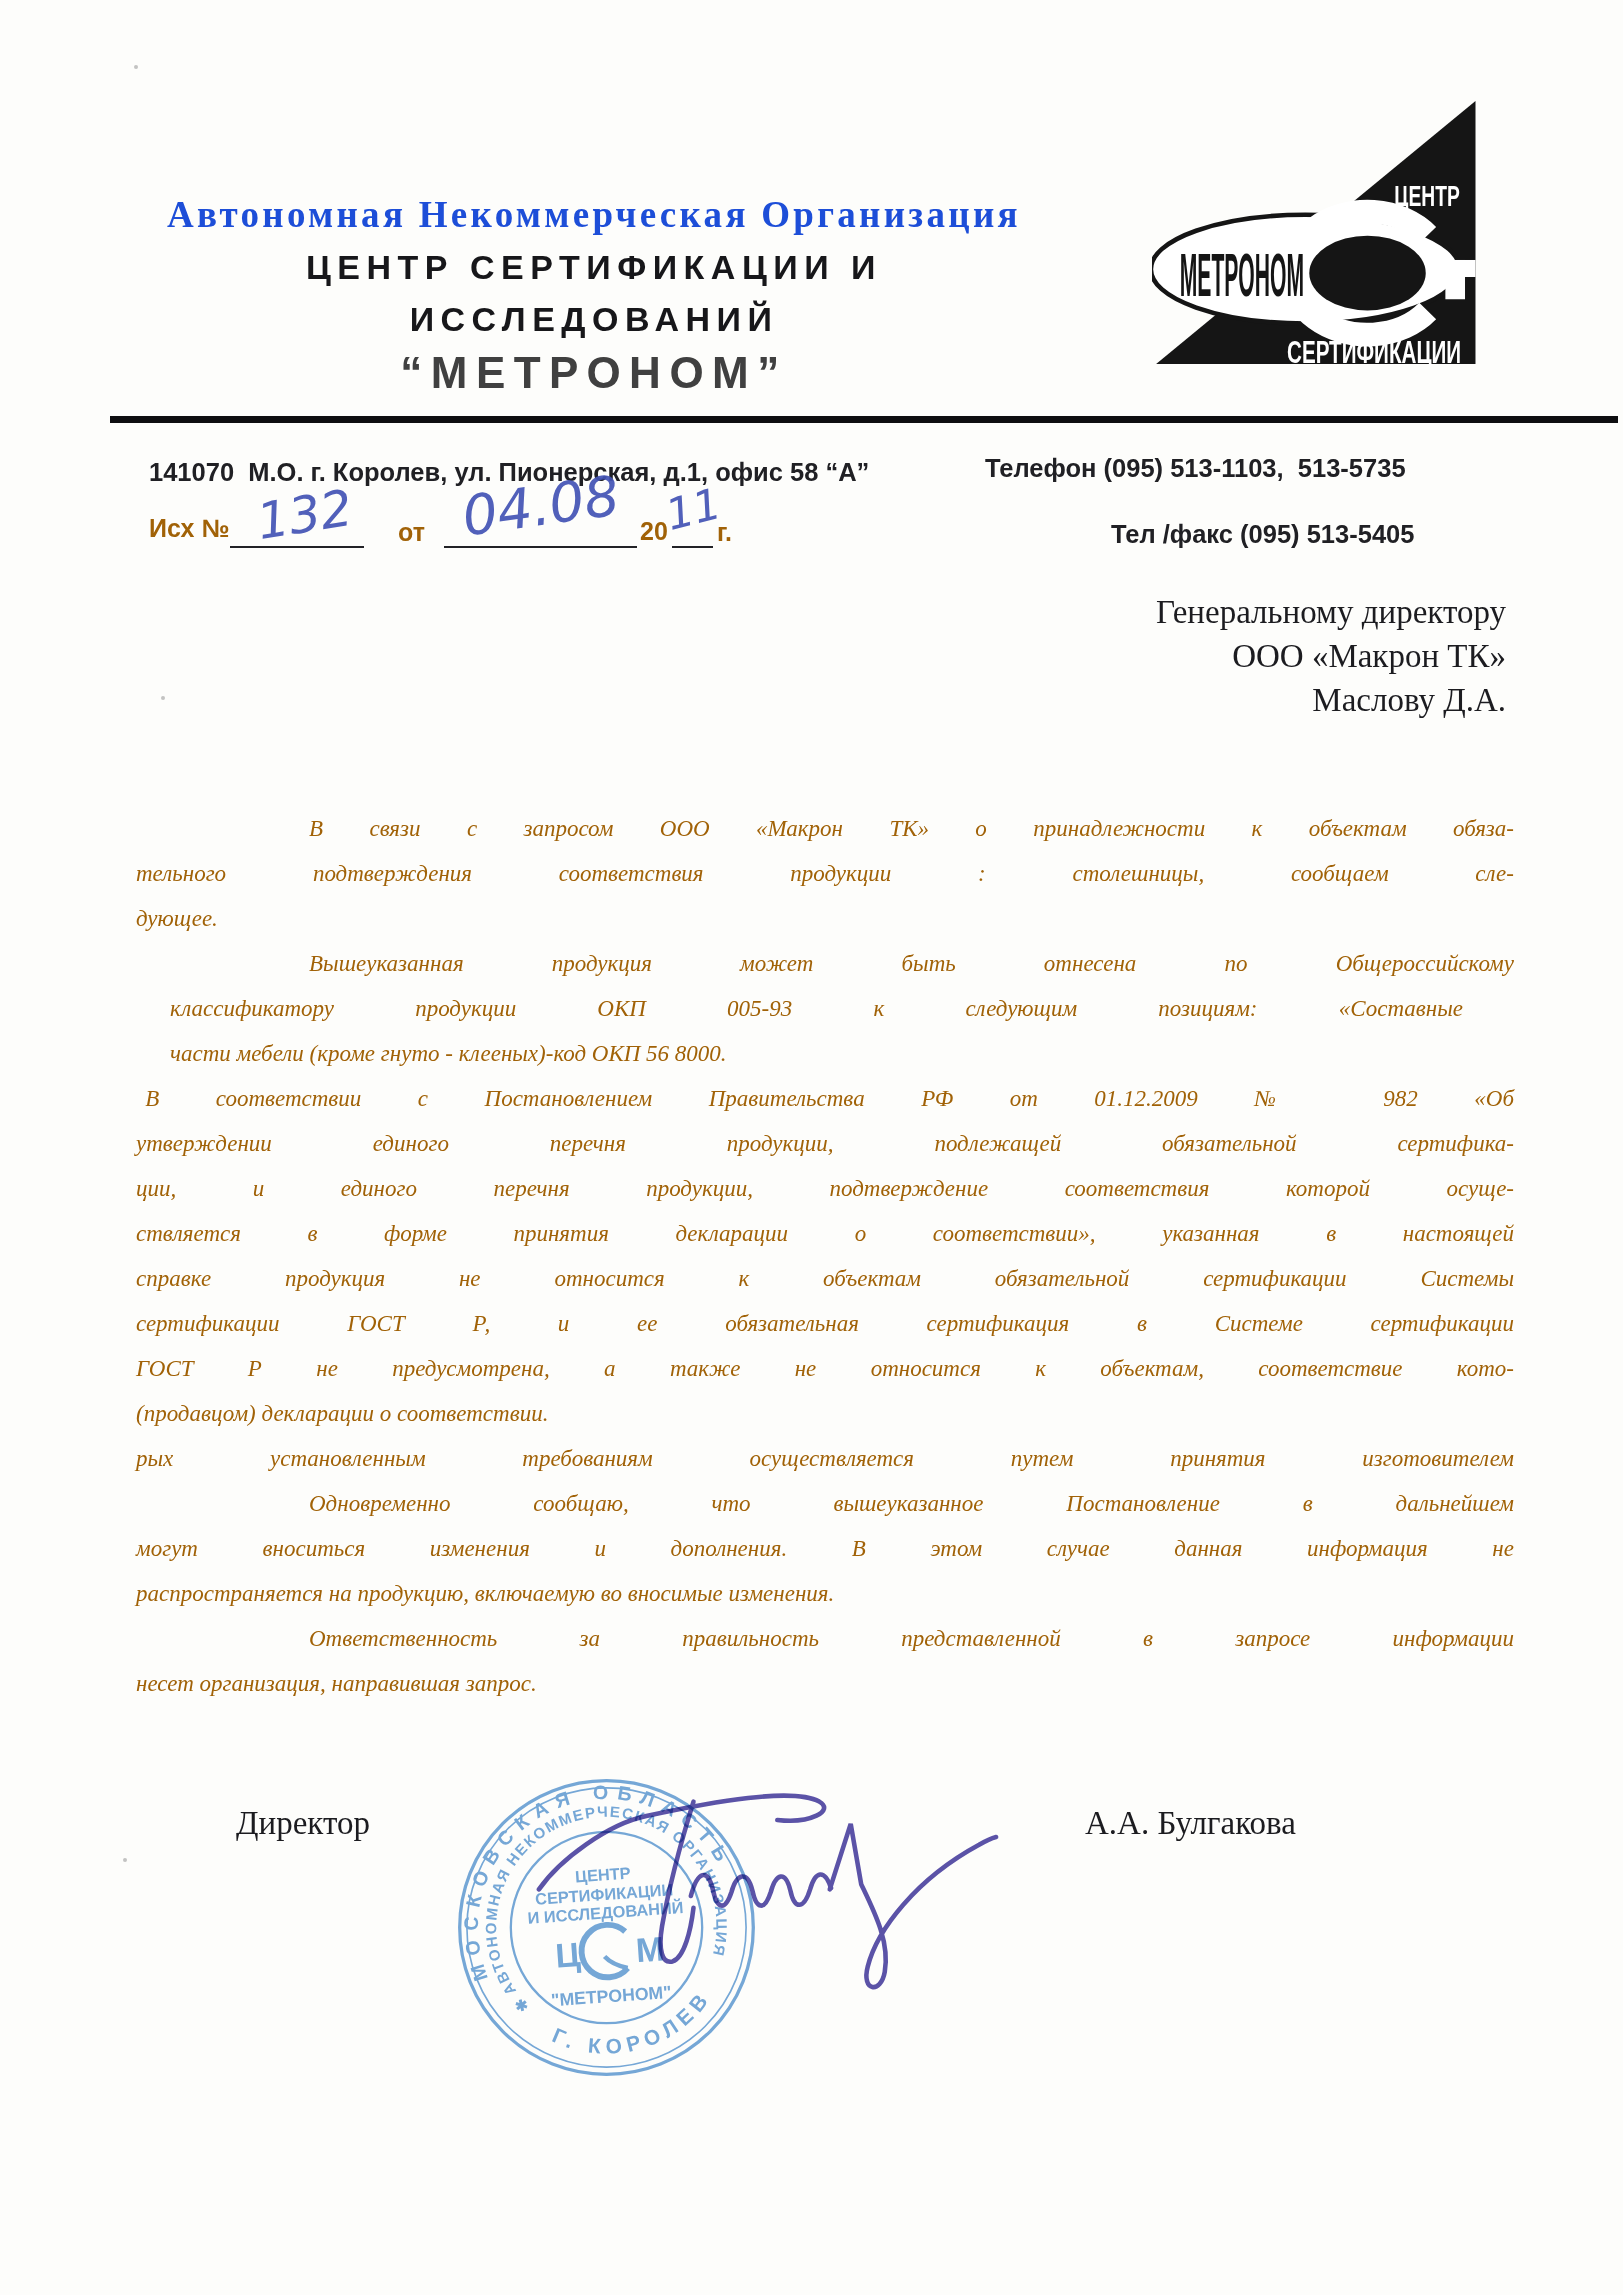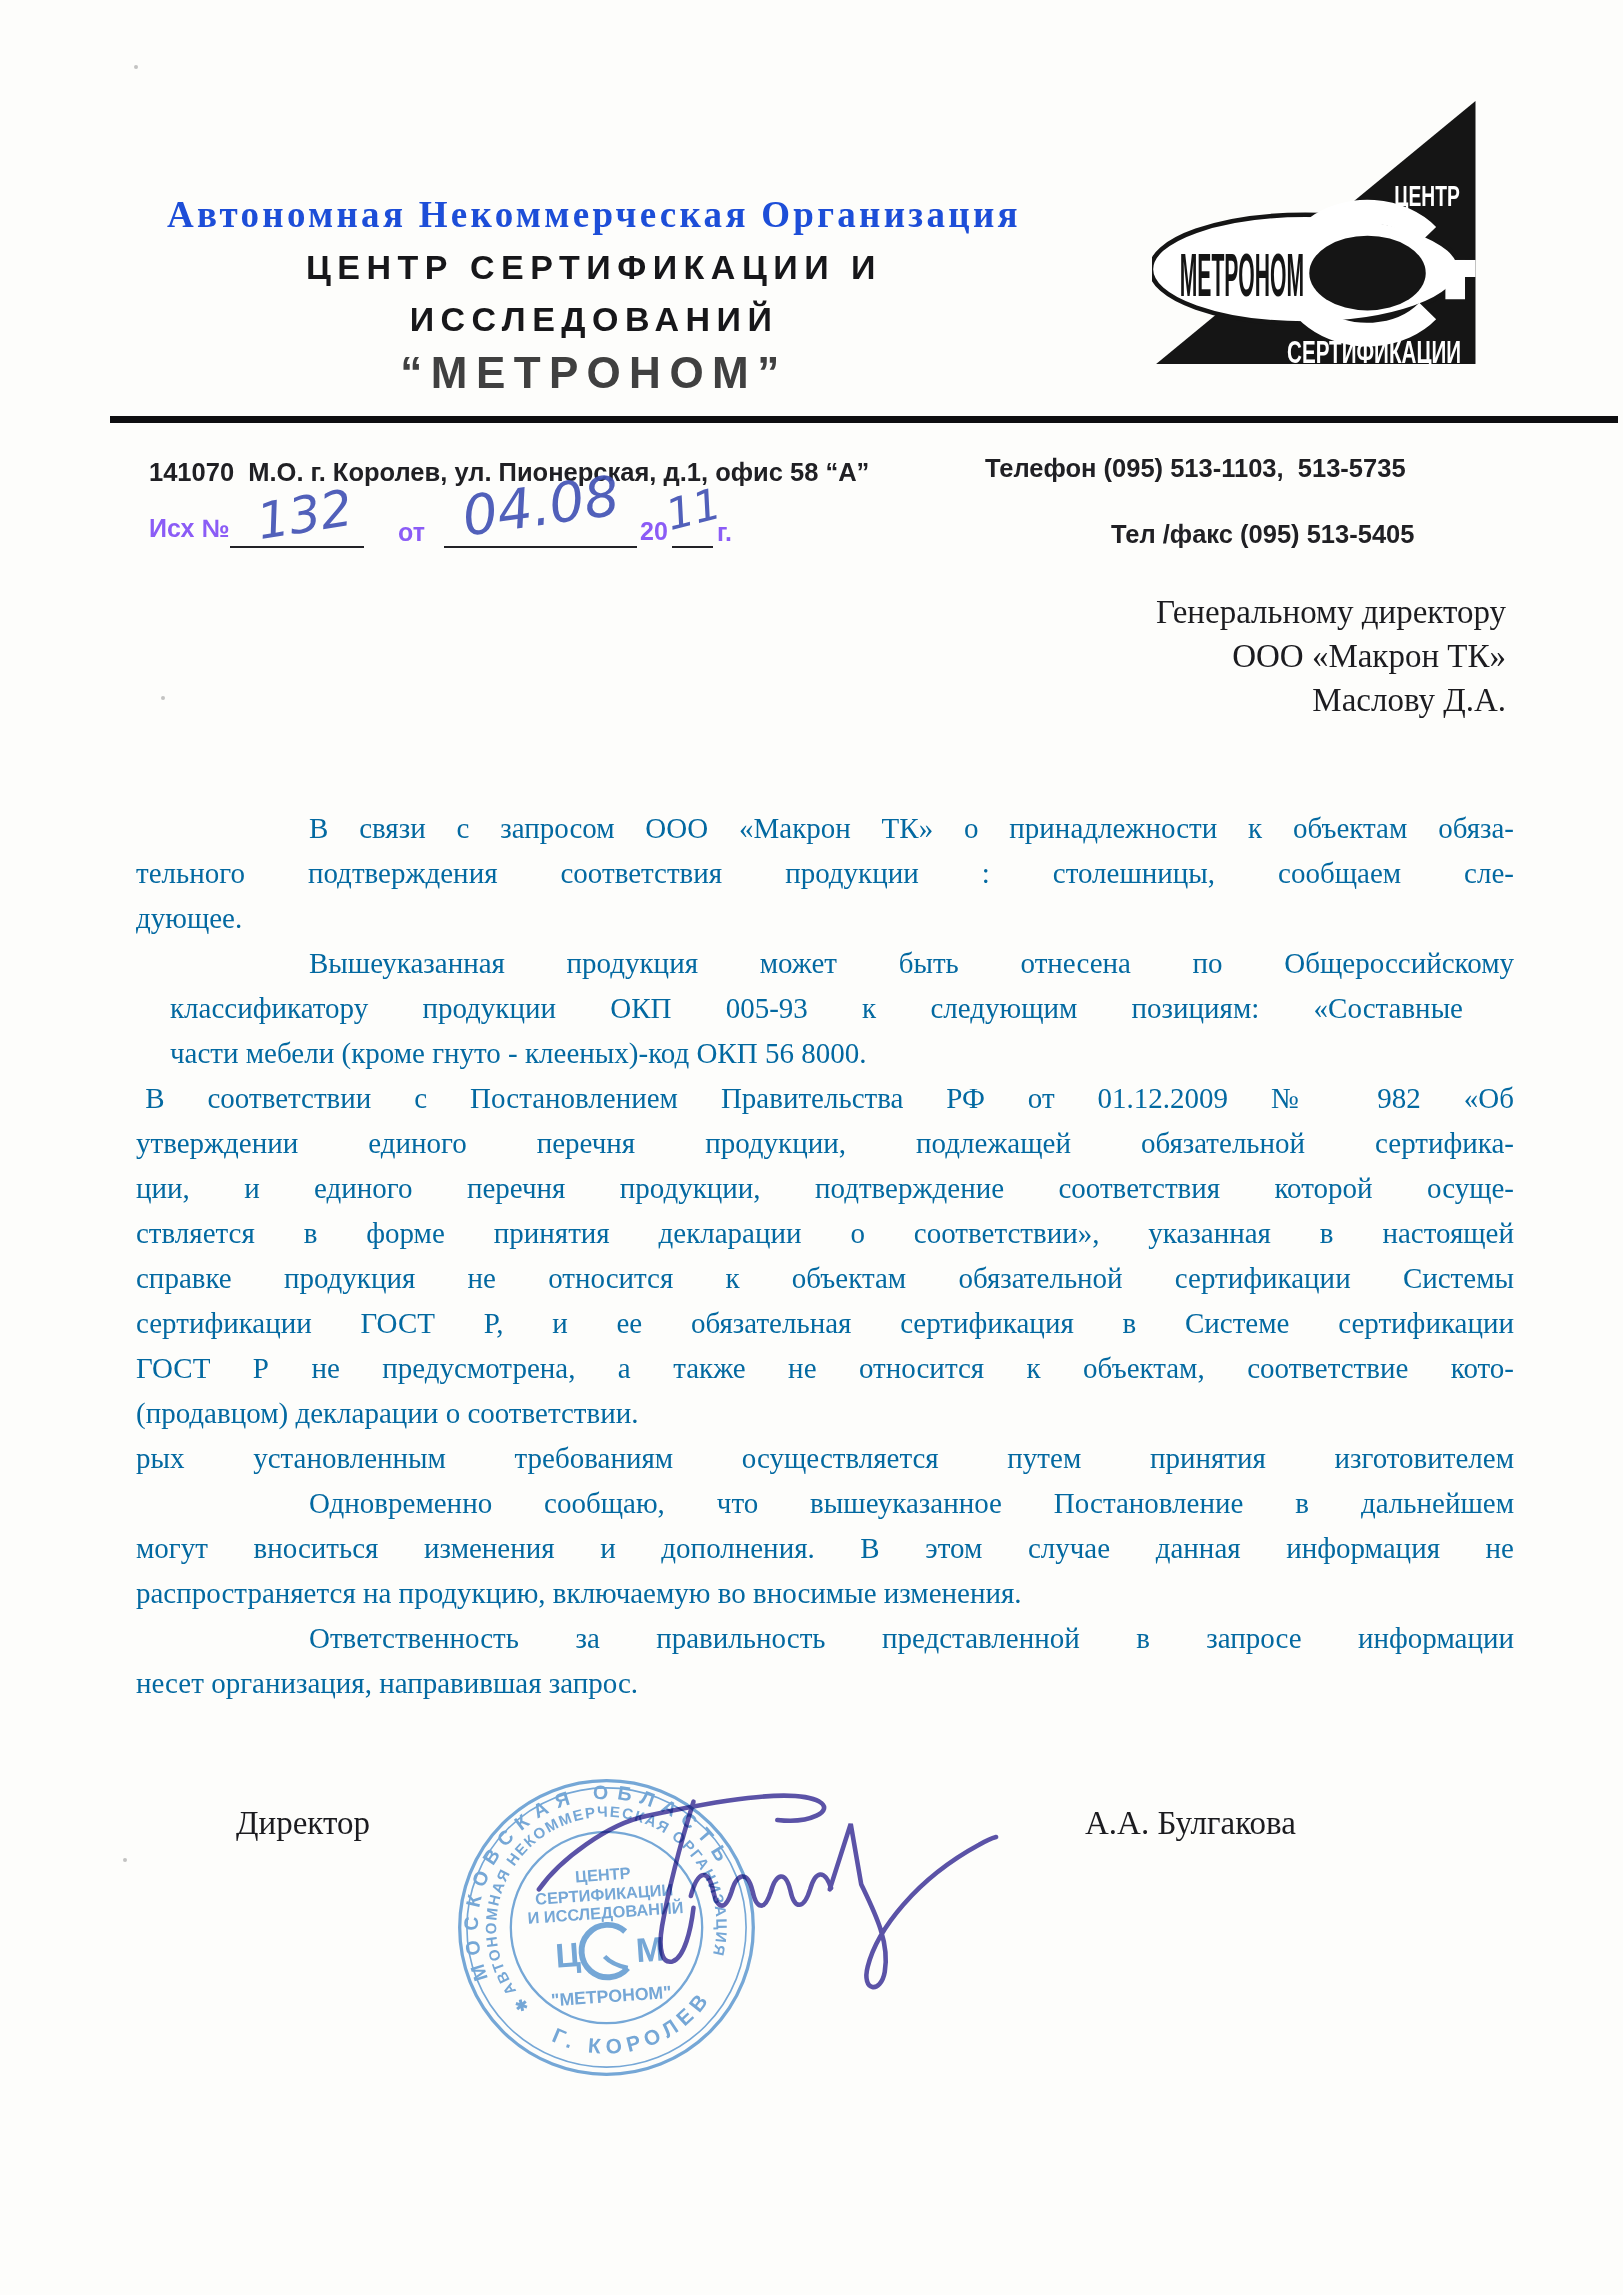--- a/index.html
+++ b/index.html
@@ -11,28 +11,28 @@
   .hdr{position:absolute;left:134px;top:189px;width:920px;text-align:center;}
   .org-type{font-family:"Liberation Serif",serif;font-weight:bold;font-size:37px;line-height:52px;letter-spacing:3.3px;color:#1d4ed8;}
   .org-name{font-family:"Liberation Sans",sans-serif;font-weight:bold;font-size:34px;line-height:52px;letter-spacing:6.5px;color:#17171a;}
   .brand{font-family:"Liberation Sans",sans-serif;font-weight:bold;font-size:44px;line-height:56px;letter-spacing:8.5px;color:#404040;}
   
   .rule{position:absolute;left:110px;top:416px;width:1508px;height:7.2px;background:#0e0e10;}
   
   .address{position:absolute;left:149px;top:458px;font-family:"Liberation Sans",sans-serif;font-weight:bold;font-size:25.5px;color:#202024;white-space:pre;}
   .phone{position:absolute;left:985px;top:454px;font-family:"Liberation Sans",sans-serif;font-weight:bold;font-size:25.5px;color:#202024;white-space:pre;}
   .fax{position:absolute;left:1111px;top:520px;font-family:"Liberation Sans",sans-serif;font-weight:bold;font-size:25.5px;color:#202024;white-space:pre;}
-  .ref-label{position:absolute;font-family:"Liberation Sans",sans-serif;font-weight:bold;font-size:25px;color:#8b5cf6;white-space:pre;}
+  .ref-label{position:absolute;font-family:"Liberation Sans",sans-serif;font-weight:bold;font-size:25px;color:#a16207;white-space:pre;}
   .blank{position:absolute;border-bottom:2.6px solid #222226;height:34px;}
   .hw{position:absolute;font-family:"DejaVu Sans",sans-serif;font-style:italic;color:#4353b5;opacity:.92;}
   
   .recipient{position:absolute;left:982px;top:590px;width:524px;text-align:right;font-size:33px;line-height:44px;color:#1c1c20;}
   
   .body-text{position:absolute;left:136px;top:806px;width:1378px;}
-  .bline{font-family:"Liberation Serif",serif;font-size:29px;line-height:45px;color:#0369a1;}
+  .bline{font-family:"Liberation Serif",serif;font-size:23px;line-height:45px;color:#a16207;font-style:italic;}
   .bline.j{text-align:justify;text-align-last:justify;}
   .bline.ind{padding-left:173px;}
   .bline.pad{padding-left:34px;padding-right:51px;}
   .bline.sm{padding-left:9.2px;}
   
   .sig-title{position:absolute;left:236px;top:1805px;font-size:33px;color:#1c1c20;}
   .sig-name{position:absolute;left:1085px;top:1805px;font-size:33px;color:#1c1c20;}
   .sig-svg{position:absolute;left:497px;top:1761px;mix-blend-mode:multiply;}
   .stamp-svg{position:absolute;left:423px;top:1744px;mix-blend-mode:multiply;opacity:.82;}
   .stamp-svg text{font-family:"Liberation Sans",sans-serif;font-weight:bold;}

